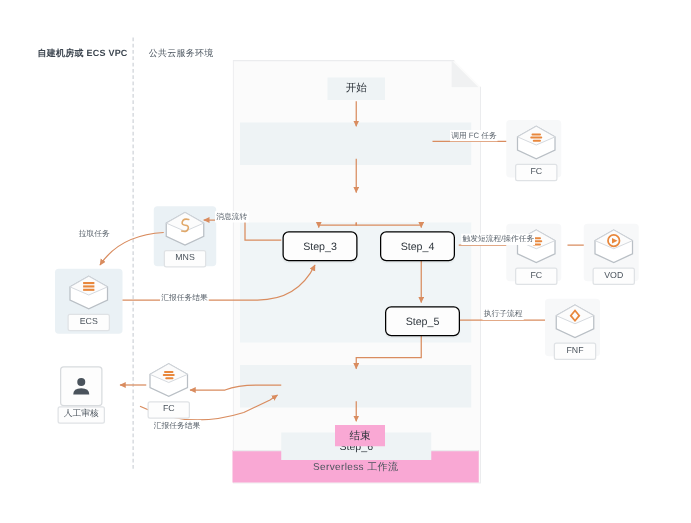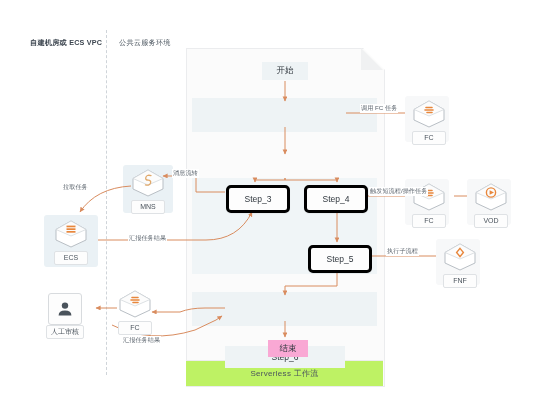--- a/index.html
+++ b/index.html
@@ -34,40 +34,40 @@
     clip-path:polygon(0 0, calc(100% - 22px) 0, 100% 22px, 100% 100%, 0 100%);
   }
   .wf-fold{
     position:absolute;left:361px;top:48px;width:22px;height:22px;
     background:#f0f1f2;
     -webkit-clip-path:polygon(0 0, 100% 100%, 0 100%);
     clip-path:polygon(0 0, 100% 100%, 0 100%);
   }
   .wf-footer{
     position:absolute;left:186px;top:360px;width:197px;height:25px;
-    background:#bef264;border-top:1px solid #ececee;
+    background:#f9a8d4;border-top:1px solid #ececee;
     display:flex;align-items:center;justify-content:center;
     font-size:8px;color:#4b545d;letter-spacing:.3px;
   }
 
   
   .band{position:absolute;background:#eef3f5;}
   #band-1{left:192px;top:98px;width:185px;height:34px;}
   #band-2{left:192px;top:178px;width:185px;height:96px;background:#f0f5f7;}
   #band-3{left:192px;top:292px;width:185px;height:34px;}
 
   
   .node{
     position:absolute;
     display:flex;align-items:center;justify-content:center;
     font-size:8.5px;color:#2f363d;white-space:nowrap;
   }
   .node-plain{background:#eef3f5;}
   .node-box{
-    background:#fdfdfd;border:3px solid #000000;border-radius:5px;
+    background:#fdfdfd;border:1px solid #000000;border-radius:5px;
     box-shadow:0 1px 1px rgba(0,0,0,.05);
     text-align:center;
   }
   #node-start{left:262px;top:62px;width:46px;height:18px;background:#eef3f5;}
   #node-step1{left:225px;top:104px;width:120px;height:22px;}
   #node-step2{left:225px;top:157px;width:120px;height:20px;background:transparent;}
   #node-step3{left:226px;top:185px;width:58px;height:22px;}
   #node-step4{left:304px;top:185px;width:58px;height:22px;}
   #node-step5{left:308px;top:245px;width:58px;height:22px;}
   #node-step6{left:225px;top:298px;width:120px;height:22px;margin-top:48px;}

